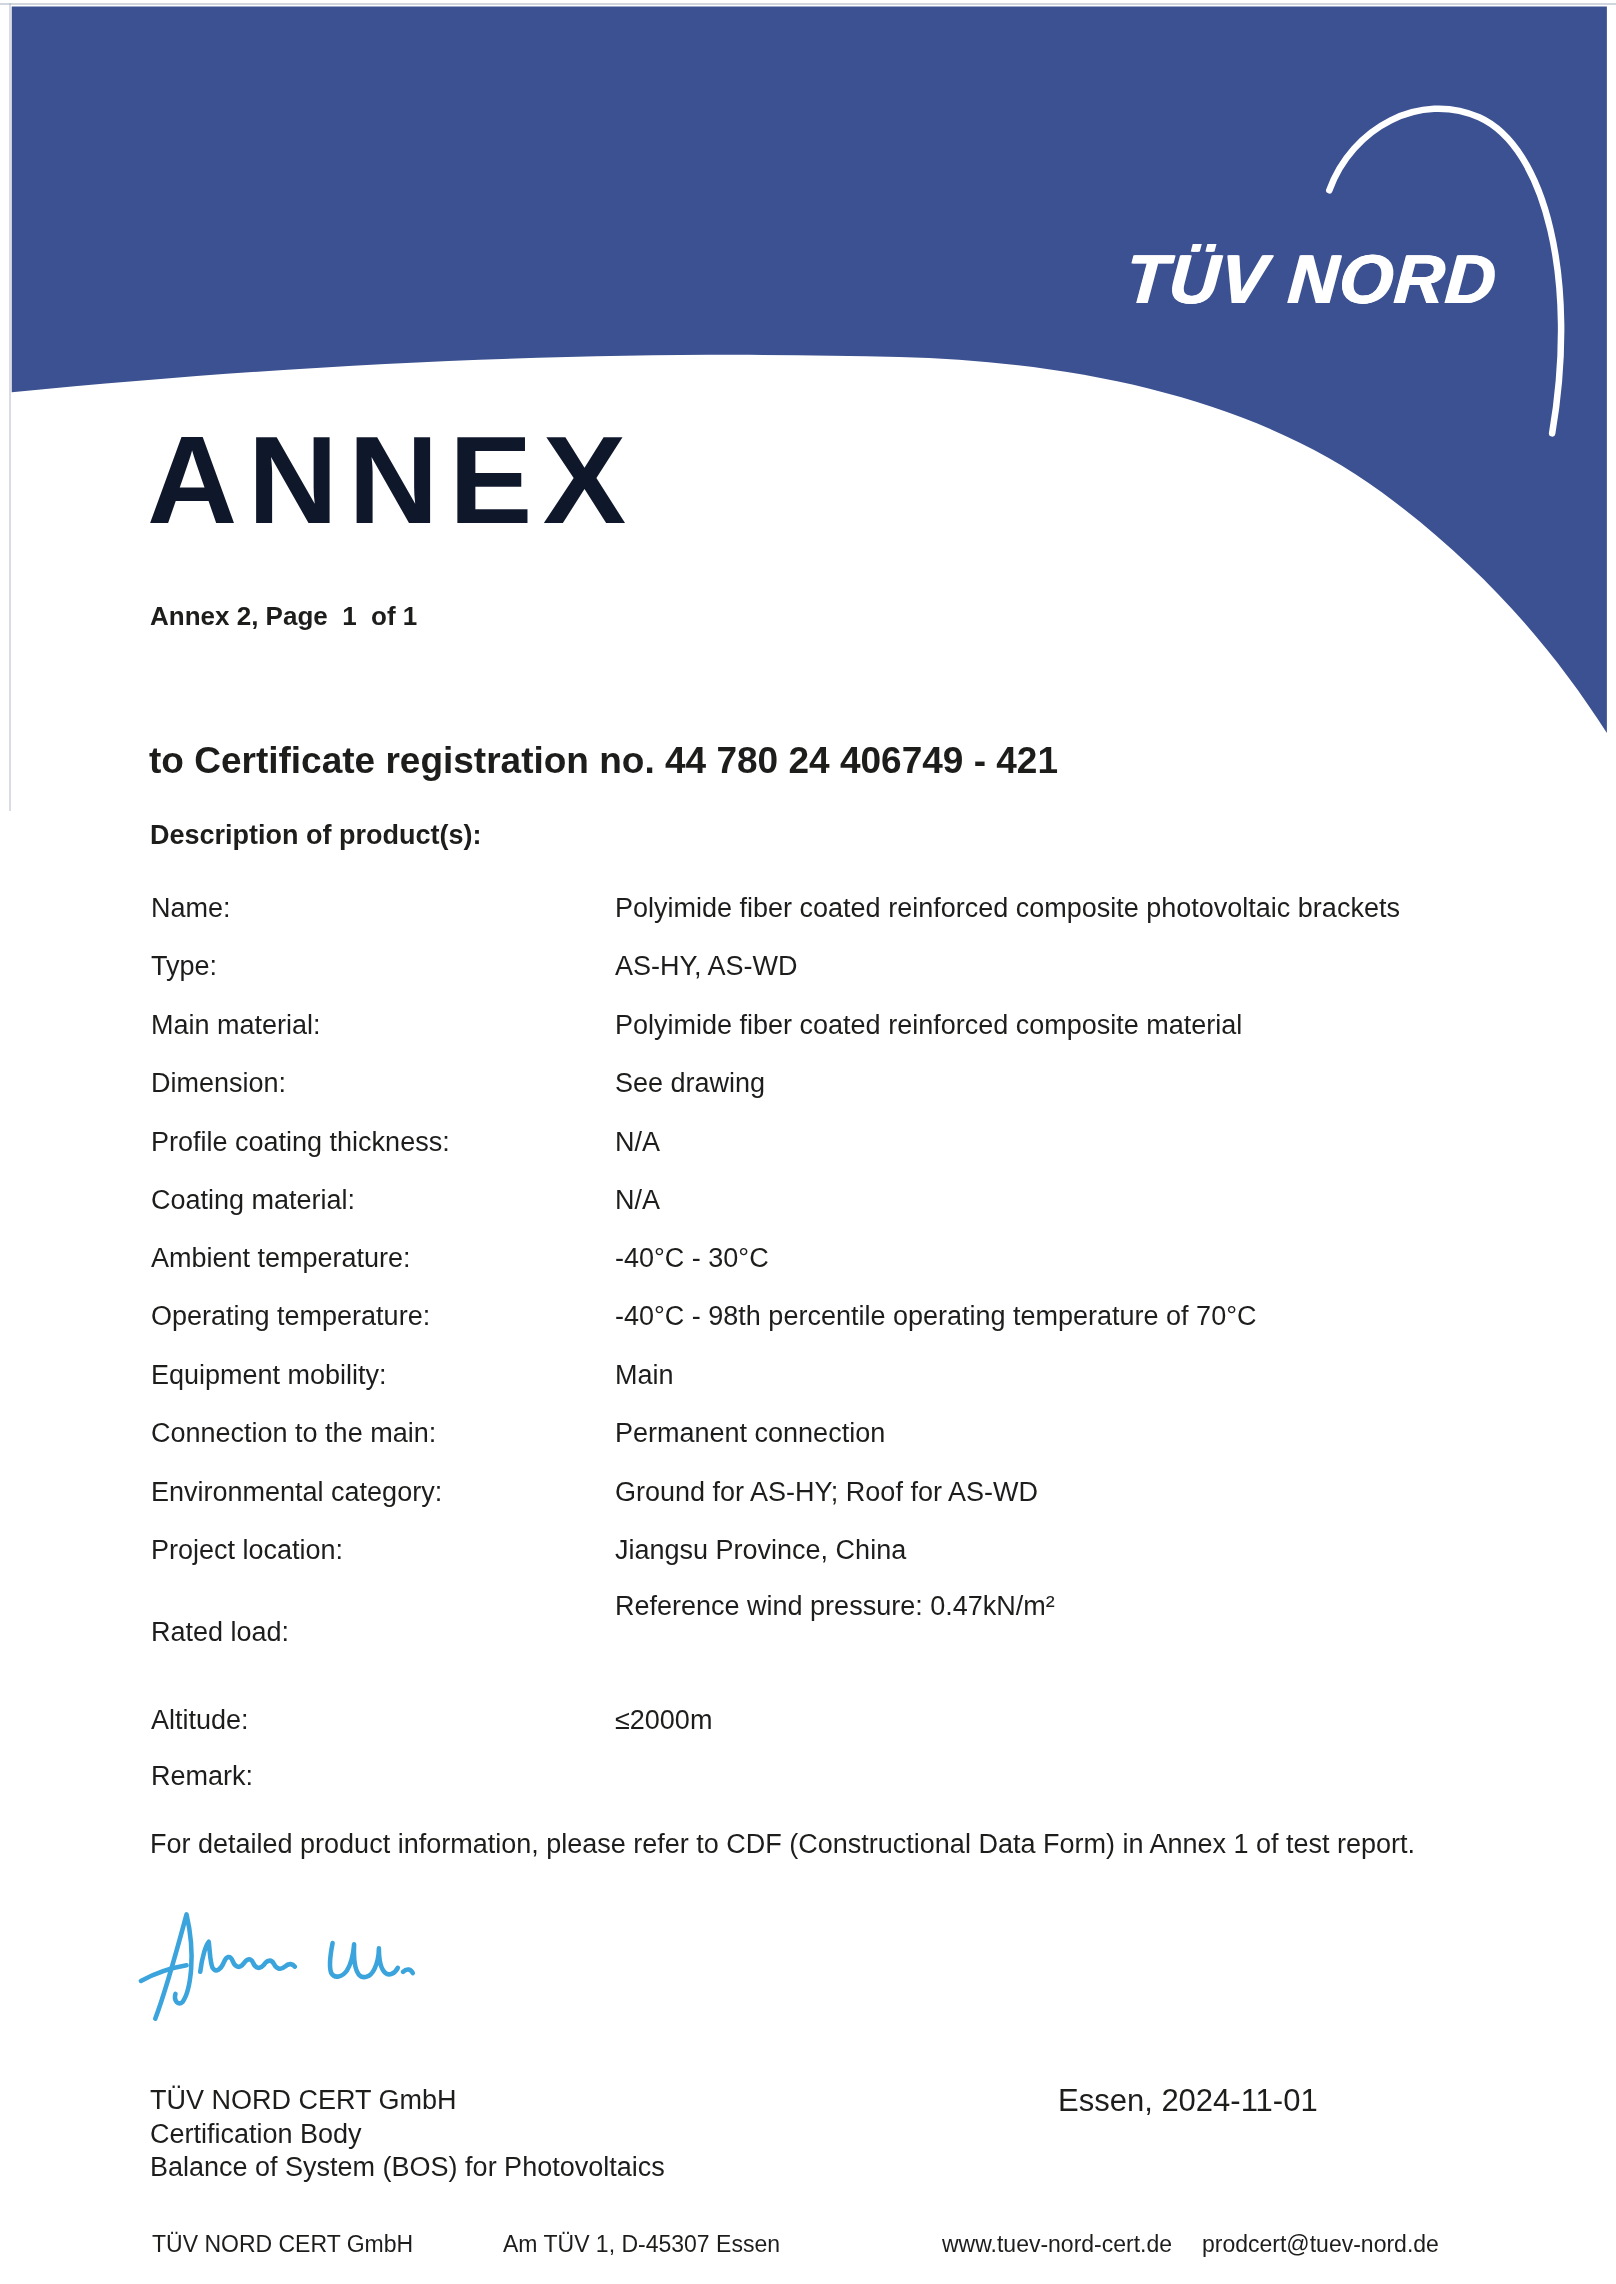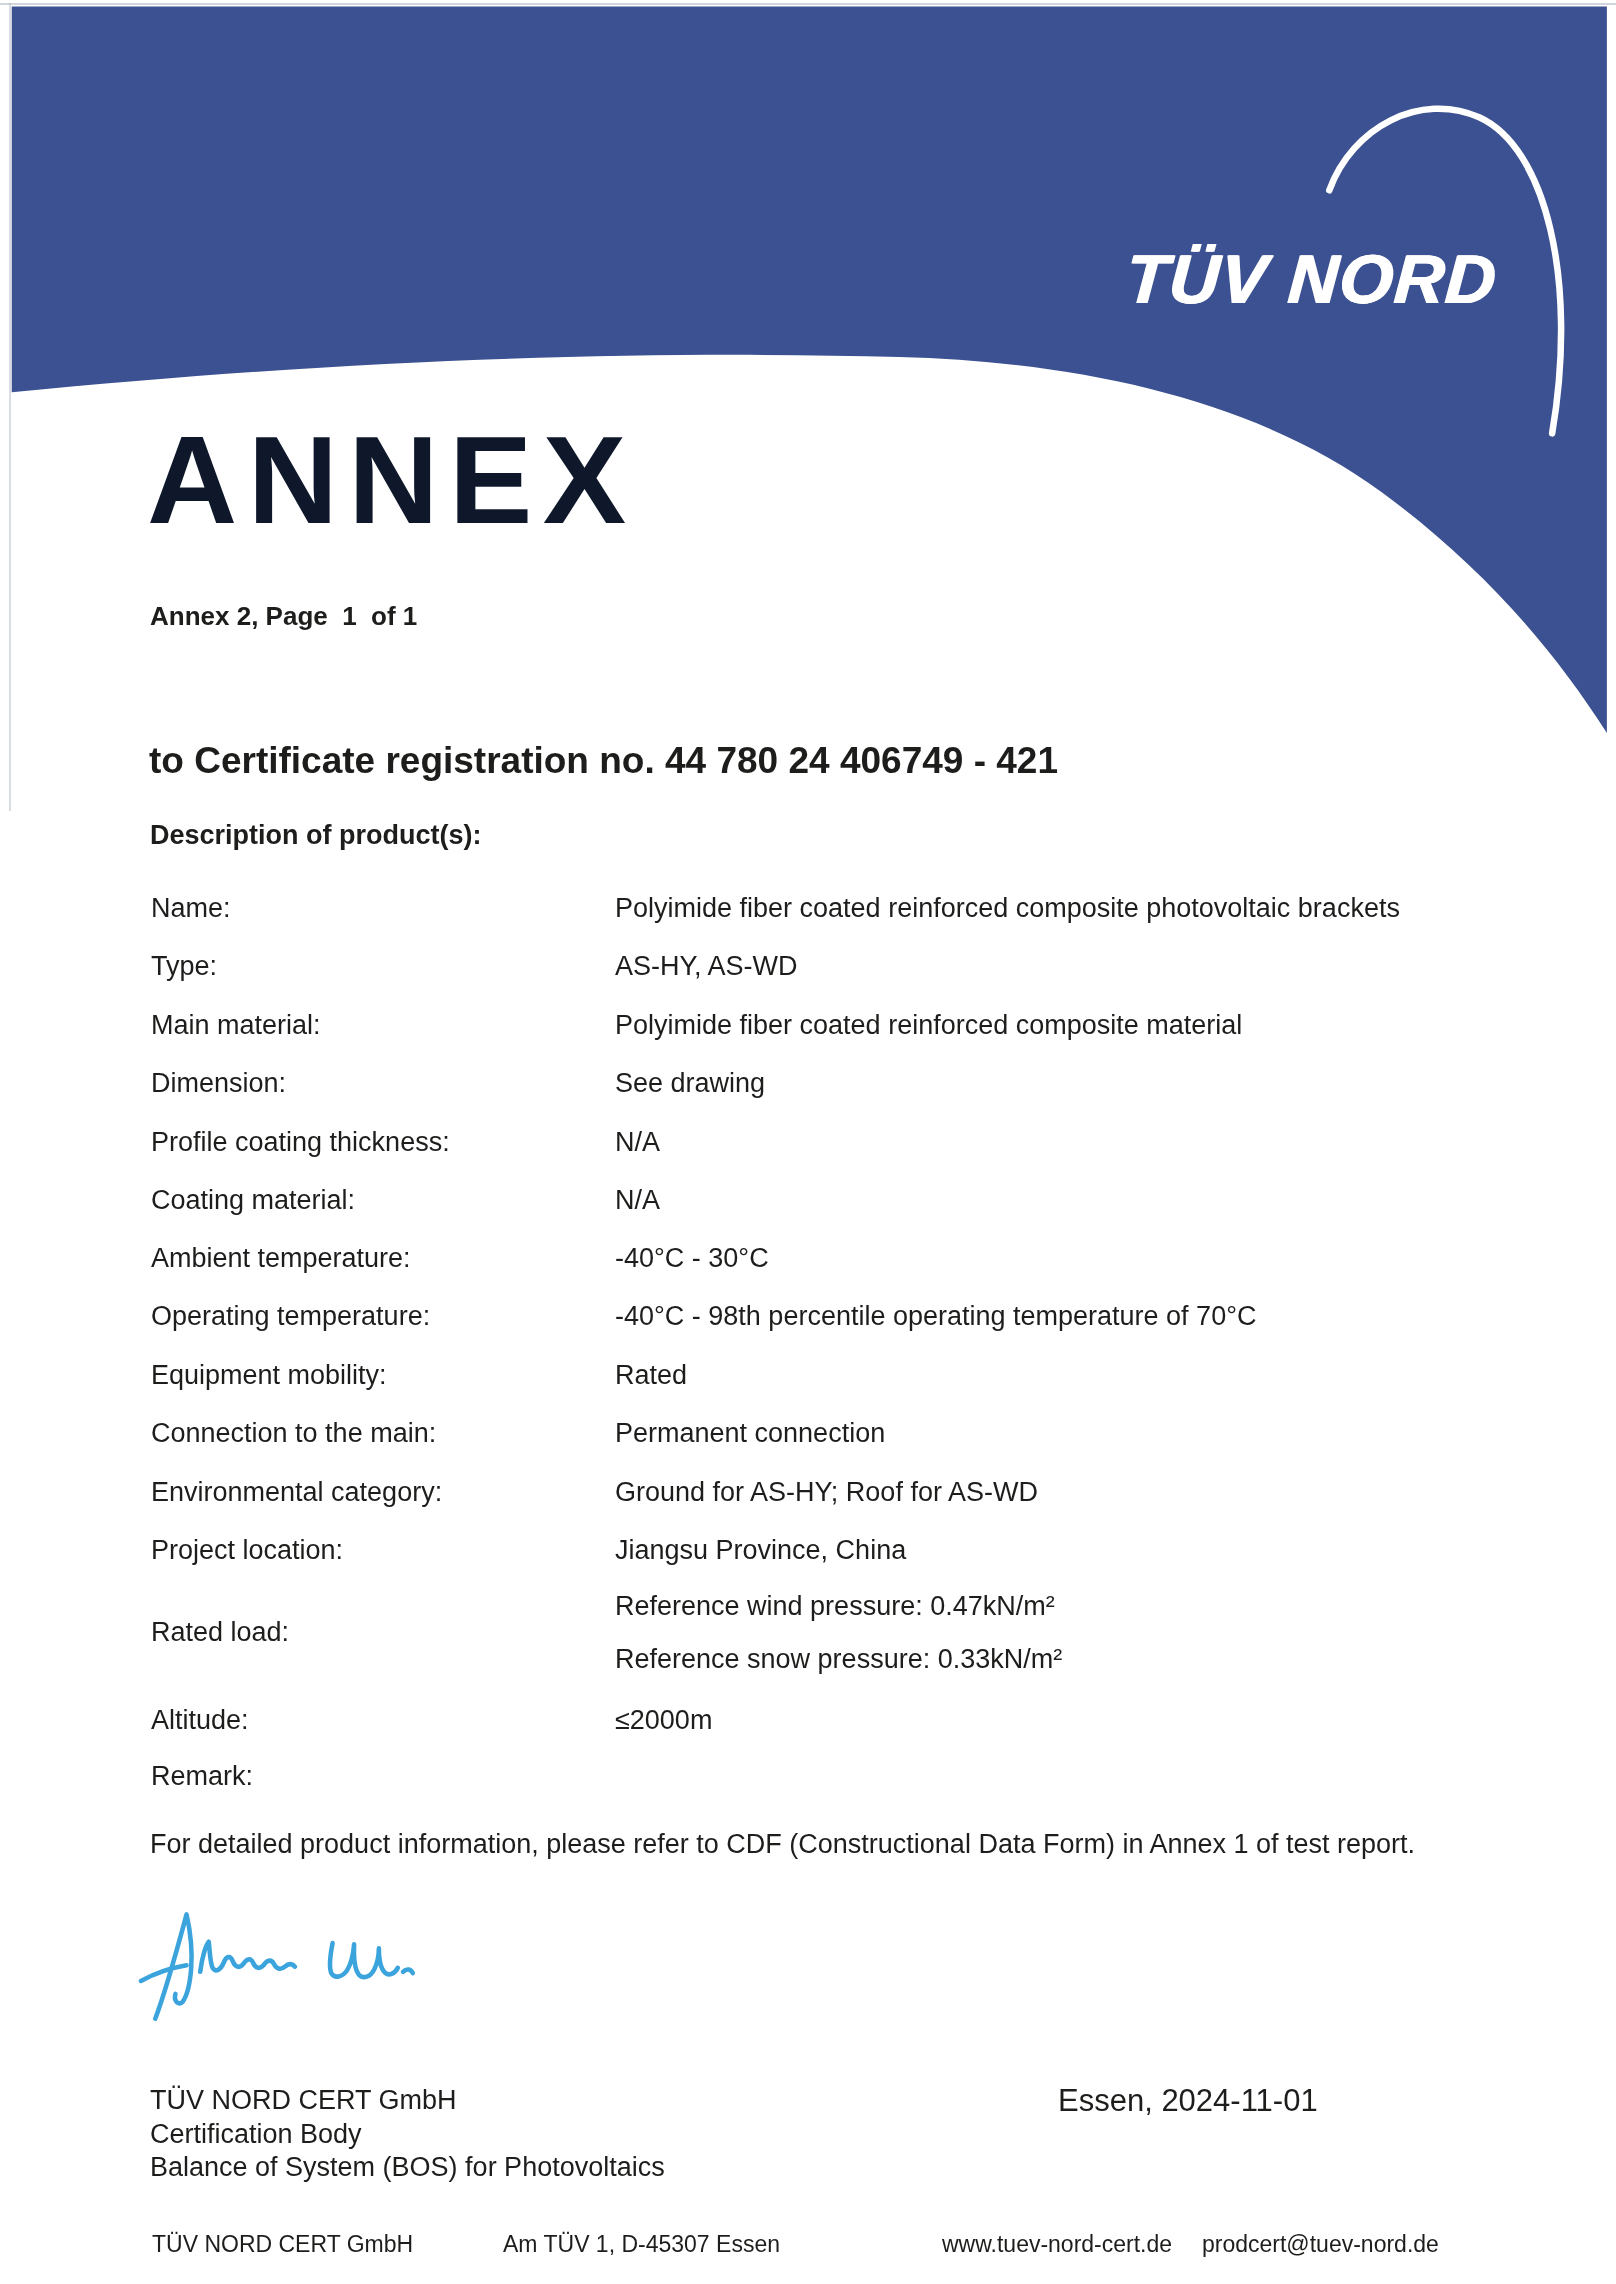--- a/index.html
+++ b/index.html
@@ -98,34 +98,33 @@
   <div class="abs lbl" style="top:1185px">Coating material:</div>
   <div class="abs val" style="top:1185px">N/A</div>
 
   <div class="abs lbl" style="top:1243px">Ambient temperature:</div>
   <div class="abs val" style="top:1243px">-40°C - 30°C</div>
 
   <div class="abs lbl" style="top:1301px">Operating temperature:</div>
   <div class="abs val" style="top:1301px">-40°C - 98th percentile operating temperature of 70°C</div>
 
   <div class="abs lbl" style="top:1360px">Equipment mobility:</div>
-  <div class="abs val" style="top:1360px">Rated</div>
+  <div class="abs val" style="top:1360px">Main</div>
 
   <div class="abs lbl" style="top:1418px">Connection to the main:</div>
   <div class="abs val" style="top:1418px">Permanent connection</div>
 
   <div class="abs lbl" style="top:1477px">Environmental category:</div>
   <div class="abs val" style="top:1477px">Ground for AS-HY; Roof for AS-WD</div>
 
   <div class="abs lbl" style="top:1535px">Project location:</div>
   <div class="abs val" style="top:1535px">Jiangsu Province, China</div>
 
   <div class="abs lbl" style="top:1617px">Rated load:</div>
   <div class="abs val" style="top:1591px">Reference wind pressure: 0.47kN/m²</div>
-  <div class="abs val" style="top:1644px">Reference snow pressure: 0.33kN/m²</div>
 
   <div class="abs lbl" style="top:1705px">Altitude:</div>
   <div class="abs val" style="top:1705px">≤2000m</div>
 
   <div class="abs lbl" style="top:1761px">Remark:</div>
   <div class="abs remark-text">For detailed product information, please refer to CDF (Constructional Data Form) in Annex 1 of test report.</div>
 
   <svg id="signature-svg" class="abs" width="326" height="124" viewBox="0 0 500 190">
     <g fill="none" stroke-width="7" stroke-linecap="round" stroke-linejoin="round">
       <path d="M6,124 C28,112 52,104 76,100" stroke="#3ba4dc"></path>

